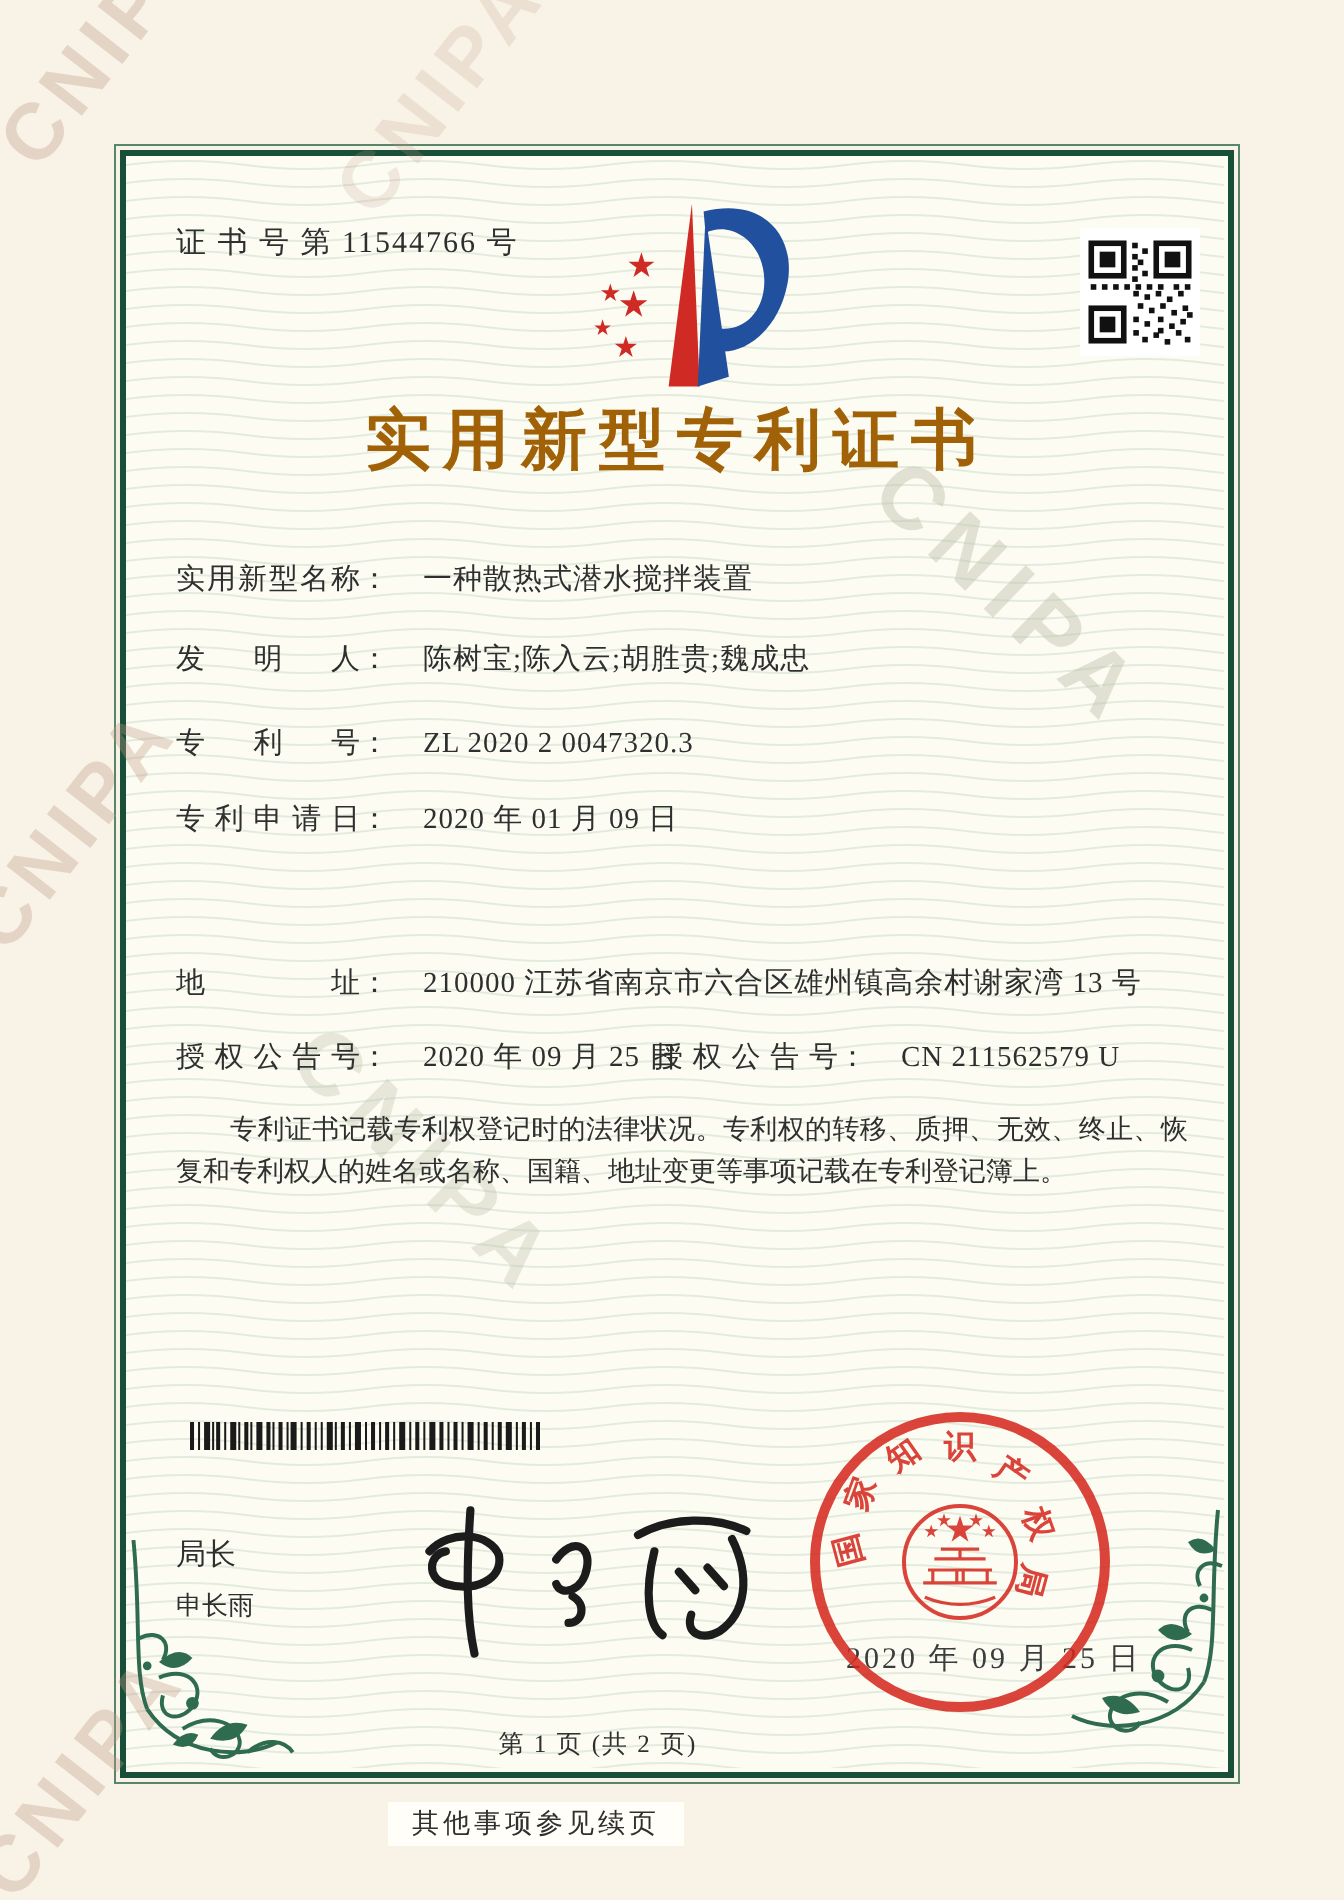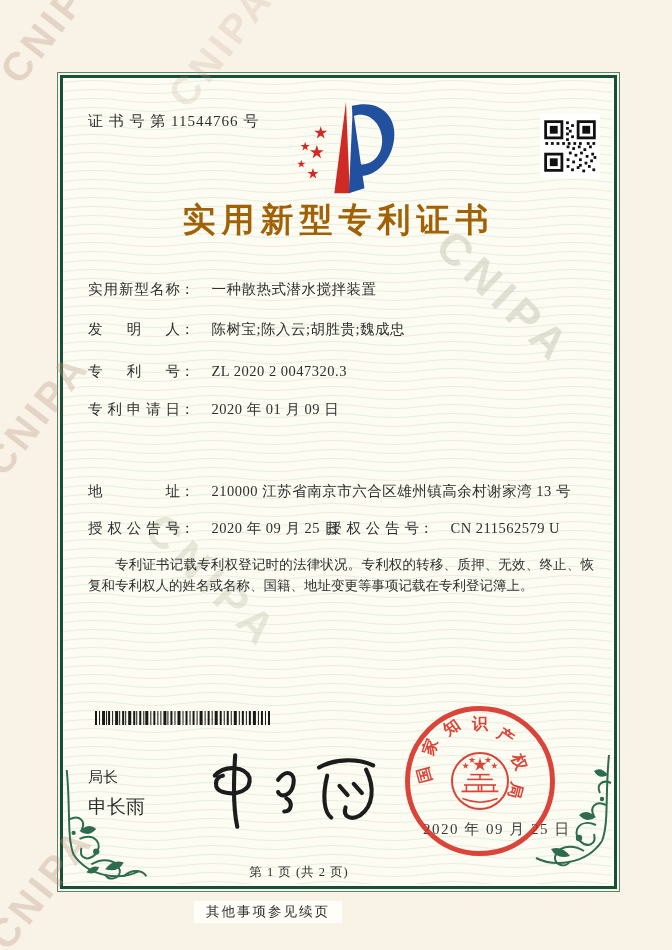--- a/index.html
+++ b/index.html
@@ -33,21 +33,21 @@
   .fvalue{letter-spacing:.5px;margin-left:13px;}
   .fpair2{position:absolute; left:239px; top:0;}
   
   .body-text{position:absolute; left:88px; top:554px; width:506px; font-size:13.5px;
     line-height:21px; text-align:justify; z-index:3;}
   .body-text p{margin:0 0 5px 0; text-indent:2em;}
   
   .barcode{position:absolute; left:95px; top:711px; width:176px; height:14px; z-index:3;}
   
   .sig-role{position:absolute; left:88px; top:768px; font-size:15px; z-index:3;}
-  .sig-name{position:absolute; left:88px; top:794px; font-size:19px; z-index:3;}
+  .sig-name{position:absolute; left:88px; top:794px; font-size:13px; z-index:3;}
   .sig-hand{position:absolute; left:198px; top:745px; width:195px; height:92px; z-index:3;}
   
   .seal{position:absolute; left:405px; top:706px; width:150px; height:150px; z-index:5; opacity:.86;}
   .seal-ring{position:absolute; left:0; top:0; width:140px; height:140px;
     border:5px solid #d5271c; border-radius:50%;}
   .seal-char{position:absolute; left:75px; top:75px; font-size:16px; font-weight:bold;
     color:#d5271c; transform-origin:0 0;}
   .seal-emblem{position:absolute; left:35px; top:32px; width:80px; height:86px;}
   .seal-date{position:absolute; left:423px; top:820px; font-size:15px; letter-spacing:1.5px;
     color:#3c3c3c; z-index:4;}

